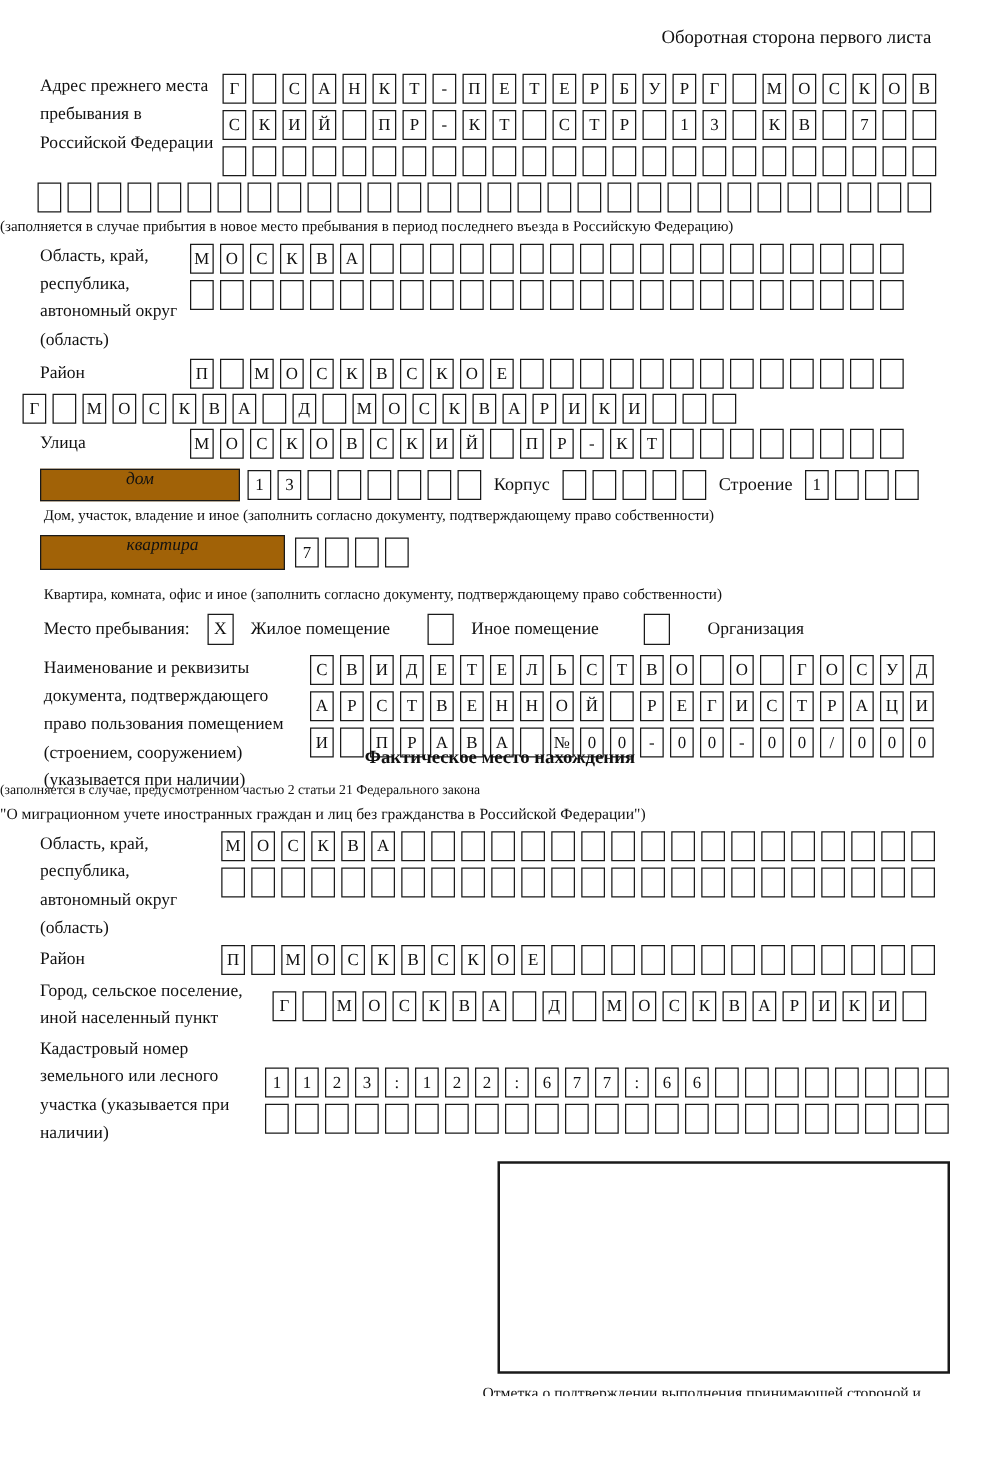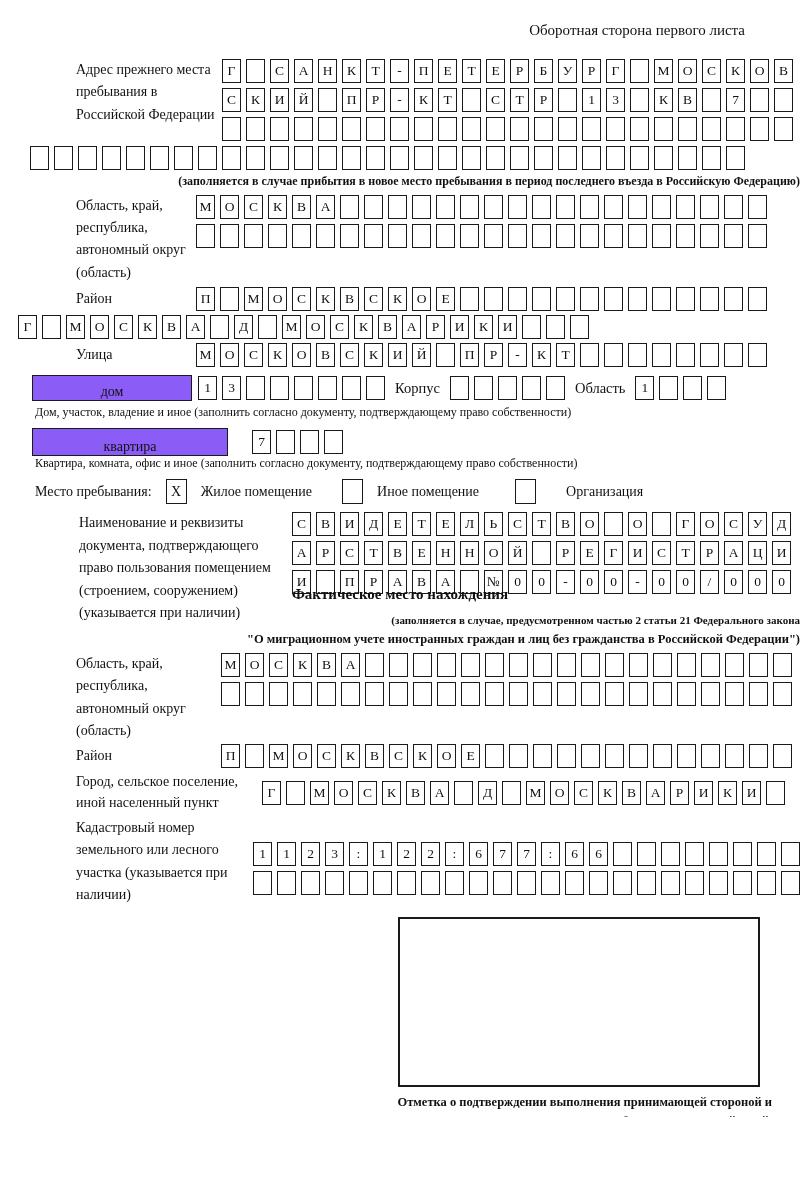--- a/index.html
+++ b/index.html
@@ -5,35 +5,35 @@
   * { margin:0; padding:0; box-sizing:border-box; }
   body { background:#ffffff; }
   .page {
     position:relative; width:800px; height:1117px; background:#ffffff;
     font-family:"Liberation Serif","DejaVu Serif",serif; color:#111;
     overflow:hidden;
   }
   .header-note { margin:22px 55px 0 0; text-align:right; font-size:15px; }
 
   .flexrow { display:flex; align-items:flex-start; }
-  .label { font-size:14px; line-height:1.6;margin-left:44px; }
+  .label { font-size:14px; line-height:1.6; }
   .cellcol { display:flex; flex-direction:column; gap:5px; }
   .cells { display:flex; gap:5px; }
   .cell {
     width:19px; height:24px; flex:0 0 19px;
     border:1.6px solid #1a1a1a; background:#fff;
     display:flex; align-items:center; justify-content:center;
     font-size:13.5px; font-family:"Liberation Serif","DejaVu Serif",serif;
   }
   .caption { font-size:12px; line-height:1.3; }
-  .center { text-align:right;font-weight:bold; }
+  .center { text-align:left; }
   .section-title { text-align:center; font-weight:bold; font-size:15px; }
   .widebox {
-    border:1.7px solid #1a1a1a; display:flex; align-items:flex-end;
-    justify-content:center; font-size:14px; background:#8b5cf6;
+    border:1.7px solid #1a1a1a; display:flex; align-items:flex-start;
+    justify-content:center; font-size:14px; background:#a16207;font-style:italic;
   }
   .inline-lab { font-size:14.5px; padding:0 4px; line-height:26px; }
   .chk {
     width:21px; height:25px; flex:0 0 21px;
     border:1.7px solid #1a1a1a; display:flex; align-items:center;
     justify-content:center; font-size:14px;
   }
   .stamp-box { border:2px solid #1a1a1a; background:#fff; }
 </style>
 </head>
@@ -323,42 +323,42 @@
         <span class="cell"></span>
       </div>
     <span class="inline-lab">Корпус</span>
     <div class="cells">
         <span class="cell"></span>
         <span class="cell"></span>
         <span class="cell"></span>
         <span class="cell"></span>
         <span class="cell"></span>
       </div>
-    <span class="inline-lab">Область</span>
+    <span class="inline-lab">Строение</span>
     <div class="cells">
         <span class="cell">1</span>
         <span class="cell"></span>
         <span class="cell"></span>
         <span class="cell"></span>
       </div>
   </div>
   <div class="caption" style="margin:4px 16px 0 35px;">Дом, участок, владение и иное (заполнить согласно документу, подтверждающему право собственности)</div>
 
-  <div class="flexrow" style="margin:7px 0 0 32px; align-items:center; gap:24px;">
+  <div class="flexrow" style="margin:7px 0 0 32px; align-items:center; gap:8px;">
     <div class="widebox" style="width:196px; height:28px;">
       <span>квартира</span>
     </div>
     <div class="cells">
         <span class="cell">7</span>
         <span class="cell"></span>
         <span class="cell"></span>
         <span class="cell"></span>
       </div>
   </div>
-  <div class="caption" style="margin:0 0 0 35px;">Квартира, комната, офис и иное (заполнить согласно документу, подтверждающему право собственности)</div>
+  <div class="caption" style="margin:12px 0 0 35px;">Квартира, комната, офис и иное (заполнить согласно документу, подтверждающему право собственности)</div>
 
   <div class="flexrow" style="margin:8px 0 0 35px; align-items:center; gap:14px; font-size:14px;">
     <span>Место пребывания:</span>
     <span class="chk">X</span>
     <span>Жилое помещение</span>
     <span class="chk" style="margin-left:16px;"></span>
     <span>Иное помещение</span>
     <span class="chk" style="margin-left:22px;"></span>
     <span style="margin-left:16px;">Организация</span>
   </div>

